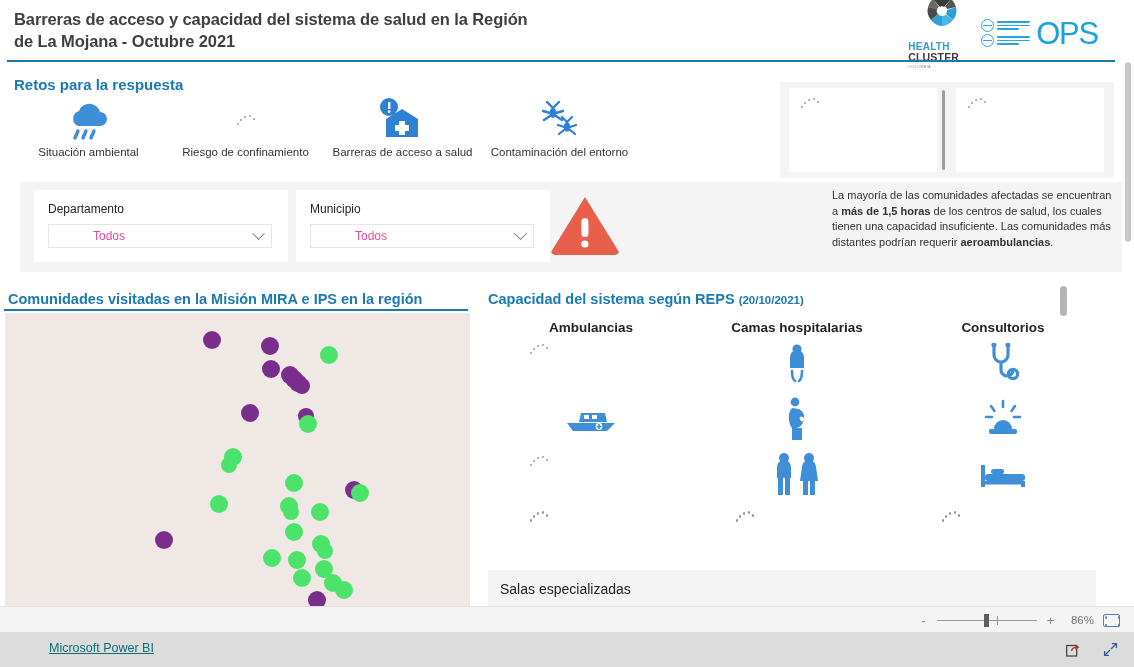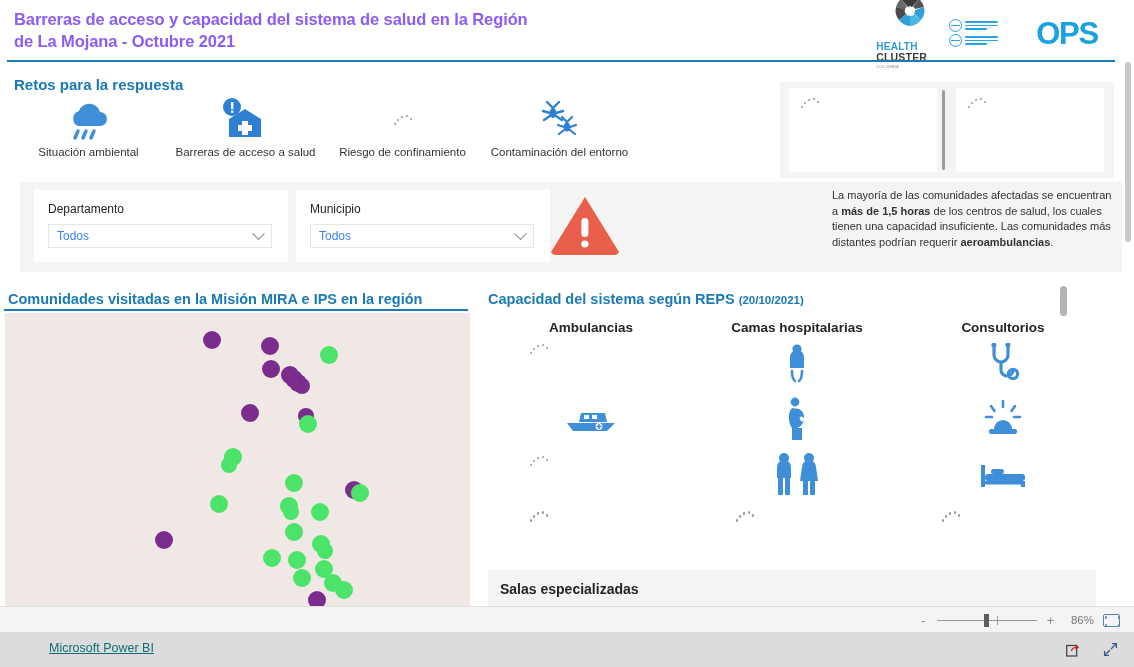--- a/index.html
+++ b/index.html
@@ -11,21 +11,21 @@
   }
   #app { position: relative; width: 1134px; height: 667px; background:#ffffff; }
 
   
   .canvas { position:absolute; left:0; top:0; width:1122px; height:606px; background:#ffffff; overflow:hidden; }
 
   
   .header { position:absolute; left:0; top:0; width:1122px; height:62px; background:#ffffff; }
   .report-title {
     position:absolute; left:14px; top:8px; width:520px;
-    font-size:16.5px; font-weight:bold; color:#8b5cf6; line-height:22px;
+    font-size:16.5px; font-weight:bold; color:#404040; line-height:22px;
     letter-spacing:-0.1px;
   }
   .header-rule { position:absolute; left:7px; top:60px; width:1108px; height:2px; background:#1b7ab5; }
 
   
   .logos { position:absolute; right:24px; top:10px; height:46px; display:flex; align-items:center; gap:22px; }
   .logo-minsalud { display:flex; align-items:center; height:28px; border:1px solid #e3e8ee; background:#f4f8fc;}
   .shield-box { width:26px; height:26px; display:flex; align-items:center; justify-content:center; }
   .shield {
     width:13px; height:17px; background:linear-gradient(#fcdb3b 0 42%, #1b50a5 42% 70%, #c8102e 70% 100%);
@@ -42,21 +42,21 @@
   .hc-t2 { font-size:10.5px; font-weight:bold; color:#3b3b3b; letter-spacing:0.2px; }
   .hc-t3 { font-size:4px; color:#8a8a8a; letter-spacing:0.2px; }
   .logo-ops { display:flex; align-items:center; gap:6px; }
   .ops-small { display:flex; flex-direction:column; gap:2px; }
   .ops-line { display:flex; align-items:center; gap:3px; }
   .ops-globe { width:13px; height:13px; border-radius:50%; border:1.3px solid #29a3e3; position:relative; }
   .ops-globe:after { content:""; position:absolute; left:1px; top:5px; width:9px; height:1px; background:#29a3e3;}
   .ops-bars { display:flex; flex-direction:column; gap:1.6px; }
   .ops-bar { width:33px; height:1.7px; background:#29a3e3; border-radius:1px; }
   .ops-bar.s { width:22px; }
-  .ops-word { font-size:31px; font-weight:bold; color:#1ba1e2; letter-spacing:-1.2px; line-height:31px;margin-left:32px; }
+  .ops-word { font-size:31px; font-weight:normal; color:#1ba1e2; letter-spacing:-1.2px; line-height:31px; }
 
   
   .retos-title { position:absolute; left:14px; top:76px; font-size:15px; font-weight:bold; color:#1b7ab5; }
   .retos-row { position:absolute; left:10px; top:96px; width:630px; height:76px; display:flex; }
   .reto { width:157px; position:relative; display:flex; flex-direction:column; align-items:center; }
   .reto-icon { height:50px; display:flex; align-items:center; justify-content:center; }
   .reto-label { font-size:11.5px; color:#333333; white-space:nowrap; }
 
   
   .spinner { display:inline-block; width:18px; height:14px; position:relative; }
@@ -73,21 +73,21 @@
   .filter-band { position:absolute; left:20px; top:182px; width:1106px; height:90px; background:#f4f4f4; }
   .slicer { position:absolute; top:8px; width:254px; height:72px; background:#ffffff; }
   .slicer1 { left:14px; }
   .slicer2 { left:276px; }
   .slicer-title { position:absolute; left:14px; top:12px; font-size:12px; color:#252423; }
   .slicer-ctl {
     position:absolute; left:14px; top:34px; width:224px; height:24px;
     border:1px solid #e6e6e6; background:#ffffff; display:flex; align-items:center;
     padding:0 8px; cursor:pointer;
   }
-  .slicer-val { font-size:12px; color:#3b82f6; flex:1; }
+  .slicer-val { font-size:12px; color:#ec4899; flex:1;margin-left:36px; }
   .chev { width:9px; height:9px; border-right:1.4px solid #8a8a8a; border-bottom:1.4px solid #8a8a8a;
           transform:rotate(45deg) translate(-2px,-2px); }
 
   .alert-block { position:absolute; left:548px; top:188px; width:270px; height:78px; display:flex; gap:12px; align-items:flex-start; }
   .alert-tri { width:74px; height:64px; position:relative; flex:none; margin-top:4px; }
   .alert-text { font-size:11px; line-height:15.5px; color:#333333; padding-top:2px; }
   .info-block { position:absolute; left:832px; top:188px; width:282px; font-size:11px; line-height:15.5px; color:#333333; }
   b { font-weight:bold; }
 
   
@@ -100,21 +100,21 @@
   .cap-title { position:absolute; left:488px; top:291px; font-size:14.5px; font-weight:bold; color:#1b7ab5; }
   .cap-date { font-size:11.5px; font-weight:bold; color:#1b7ab5; }
   .cap-scroll { position:absolute; left:1060px; top:286px; width:7px; height:30px; background:#b4b4b4; border-radius:4px; }
   .cap-cols { position:absolute; left:488px; top:320px; width:620px; height:240px; display:flex; }
   .cap-col { width:206px; display:flex; flex-direction:column; align-items:center; }
   .cap-head { font-size:13.5px; font-weight:bold; color:#252423; margin-bottom:2px; }
   .cap-slot { height:62px; width:100%; display:flex; align-items:center; justify-content:center; position:relative; }
   .cap-slot .spinner { position:absolute; left:42px; top:6px; }
 
   .salas { position:absolute; left:488px; top:570px; width:608px; height:40px; background:#f4f4f4; }
-  .salas-title { position:absolute; left:12px; top:11px; font-size:14px; font-weight:bold; color:#252423; }
+  .salas-title { position:absolute; left:12px; top:11px; font-size:14px; font-weight:normal; color:#252423; }
 
   
   .page-scroll { position:absolute; left:1122px; top:0; width:12px; height:606px; background:#ffffff; }
   .page-thumb { position:absolute; left:3px; top:62px; width:6px; height:180px; background:#c8c8c8; border-radius:3px; }
 
   
   .zoombar { position:absolute; left:0; top:606px; width:1134px; height:26px; background:#f4f4f4; border-top:1px solid #e0e0e0; }
   .zoom-ctrl { position:absolute; right:14px; top:0; height:26px; display:flex; align-items:center; gap:9px; }
   .z-sign { font-size:13px; color:#8a8a8a; width:9px; text-align:center; cursor:pointer; }
   .z-track { width:100px; height:1px; background:#9a9a9a; position:relative; cursor:pointer; }
@@ -202,43 +202,43 @@
               <line x1="20" y1="31" x2="17" y2="38"></line>
               <line x1="28" y1="31" x2="25" y2="38"></line>
             </g>
           </svg>
         </div>
         <div class="reto-label">Situación ambiental</div>
       </div>
 
       <div class="reto">
         <div class="reto-icon">
+          <span class="spinner">
+            <i style="left:0;top:9px"></i>
+              <i style="left:3px;top:5px"></i>
+              <i style="left:7px;top:2px"></i>
+            <i style="left:12px;top:1px"></i>
+              <i style="left:16px;top:4px"></i>
+          </span>
+        </div>
+        <div class="reto-label">Riesgo de confinamiento</div>
+      </div>
+
+      <div class="reto">
+        <div class="reto-icon">
           <svg width="50" height="48" viewBox="0 0 50 48">
             <path d="M24 12 L40 22 L40 40 L8 40 L8 22 Z" fill="#2e80d4"></path>
             <rect x="21" y="24" width="6" height="14" fill="#ffffff"></rect>
             <rect x="17" y="28" width="14" height="6" fill="#ffffff"></rect>
             <circle cx="11" cy="10" r="9" fill="#2e80d4"></circle>
             <rect x="10" y="5" width="2.4" height="7" fill="#ffffff"></rect>
             <rect x="10" y="13.4" width="2.4" height="2.4" fill="#ffffff"></rect>
           </svg>
         </div>
         <div class="reto-label">Barreras de acceso a salud</div>
-      </div>
-
-      <div class="reto">
-        <div class="reto-icon">
-          <span class="spinner">
-            <i style="left:0;top:9px"></i>
-              <i style="left:3px;top:5px"></i>
-              <i style="left:7px;top:2px"></i>
-            <i style="left:12px;top:1px"></i>
-              <i style="left:16px;top:4px"></i>
-          </span>
-        </div>
-        <div class="reto-label">Riesgo de confinamiento</div>
       </div>
 
       <div class="reto">
         <div class="reto-icon">
           <svg width="48" height="44" viewBox="0 0 48 44">
             <g fill="#2e80d4">
               <ellipse cx="17" cy="14" rx="3.4" ry="5"></ellipse>
               <g stroke="#2e80d4" stroke-width="2.4" stroke-linecap="round">
                 <line x1="17" y1="9" x2="11" y2="3"></line>
                   <line x1="17" y1="9" x2="23" y2="3"></line>

